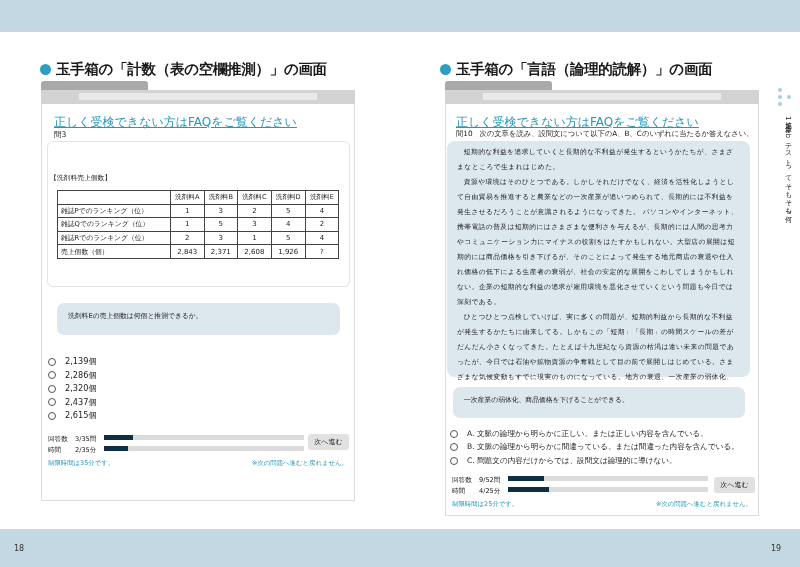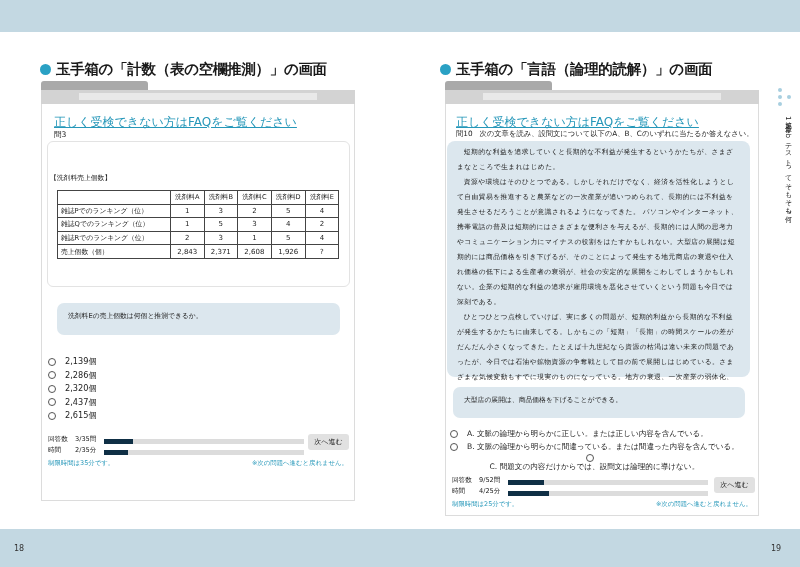--- a/index.html
+++ b/index.html
@@ -30,21 +30,21 @@
   table.data td, table.data th { border: 1px solid #444; height: 13.6px; padding: 0 3px; font-weight: normal; }
   table.data th { text-align: center; font-size: 6.6px; }
   table.data td.num { text-align: center; }
   table.data td.rowhead { text-align: left; width: 113px; font-size: 6.8px; }
 
   .prompt { position: absolute; background: #dce7ee; border-radius: 7px; font-size: 6.8px; padding: 8px 0 0 11px; color: #222; }
   .options { position: absolute; list-style: none; }
   .options li { display: flex; align-items: center; font-size: 8.2px; color: #222; white-space: nowrap; }
   .radio { width: 8px; height: 8px; border: 1px solid #555; border-radius: 50%; margin-right: 9px; flex: none; background: #fff; }
 
-  .progress-row { position: absolute; display: flex; align-items: flex-end; font-size: 6.6px; white-space: nowrap; }
+  .progress-row { position: absolute; display: flex; align-items: flex-start; font-size: 6.6px; white-space: nowrap; }
   .progress-row .lbl { width: 27px; }
   .progress-row .val { width: 29px; }
   .track { height: 5px; background: #dcdcdc; position: relative; }
   .fill { position: absolute; left: 0; top: 0; height: 5px; background: #0f2f45; }
   .next-btn { position: absolute; background: #e1e1e1; border-radius: 3px; font-size: 7px; display: flex; align-items: center; justify-content: center; color: #222; font-family: Liberation Serif, serif; }
   .note { position: absolute; font-size: 6.4px; color: #2597b9; white-space: nowrap; }
 
   .passage { position: absolute; background: #dce7ee; border-radius: 8px; font-size: 6.75px; line-height: 15px; padding: 4px 10px 4px 10px; color: #222; letter-spacing: 0.45px; }
   .passage p { text-indent: 1em; }
 
@@ -179,32 +179,32 @@
     <div class="q-label" style="left:10px; top:25px; font-size:7.3px;">
       <span>問10</span>&nbsp;&nbsp;&nbsp;<span>次の文章を読み、設問文について以下のA、B、Cのいずれに当たるか答えなさい。</span>
     </div>
 
     <div class="passage" style="left:1px; top:37px; width:303px; height:236px;">
       <p>短期的な利益を追求していくと長期的な不利益が発生するというかたちが、さまざまなところで生まれはじめた。</p>
       <p>資源や環境はそのひとつである。しかしそれだけでなく、経済を活性化しようとして自由貿易を推進すると農業などの一次産業が追いつめられて、長期的には不利益を発生させるだろうことが意識されるようになってきた。 パソコンやインターネット、携帯電話の普及は短期的にはさまざまな便利さを与えるが、長期的には人間の思考力やコミュニケーション力にマイナスの役割をはたすかもしれない。大型店の展開は短期的には商品価格を引き下げるが、そのことによって発生する地元商店の衰退や仕入れ価格の低下による生産者の衰弱が、社会の安定的な展開をこわしてしまうかもしれない。企業の短期的な利益の追求が雇用環境を悪化させていくという問題も今日では深刻である。</p>
       <p>ひとつひとつ点検していけば、実に多くの問題が、短期的利益から長期的な不利益が発生するかたちに由来してる。しかもこの「短期」「長期」の時間スケールの差がだんだん小さくなってきた。たとえば十九世紀なら資源の枯渇は遠い未来の問題であったが、今日では石油や鉱物資源の争奪戦として目の前で展開しはじめている。さまざまな気候変動もすでに現実のものになっている。地方の衰退、一次産業の弱体化、格差社会の定着も現実の問題だ。短期的な利益を追求した「改革」がたちまち長期的不利益を顕在化させるようになったのが今日である。</p>
     </div>
 
-    <div class="prompt" style="left:7px; top:283px; width:292px; height:31px;">大型店の展開は、商品価格を下げることができる。</div>
+    <div class="prompt" style="left:7px; top:283px; width:292px; height:31px;">一次産業の弱体化、商品価格を下げることができる。</div>
 
     <ul class="options" style="left:4px; top:323px;">
       <li style="height:13.5px; font-size:7.6px;">
           <span class="radio"></span>
           <span>A. 文脈の論理から明らかに正しい。または正しい内容を含んでいる。</span>
         </li>
       <li style="height:13.5px; font-size:7.6px;">
           <span class="radio"></span>
           <span>B. 文脈の論理から明らかに間違っている。または間違った内容を含んでいる。</span>
         </li>
-      <li style="height:13.5px; font-size:7.6px;flex-direction:column;">
+      <li style="height:13.5px; font-size:7.6px;">
           <span class="radio"></span>
           <span>C. 問題文の内容だけからでは、設問文は論理的に導けない。</span>
         </li>
     </ul>
 
     <div class="progress-row" style="left:6px; top:372px;">
       <span class="lbl">回答数</span>
       <span class="val">9/52問</span>
       <div class="track" style="width:200px;">
           <div class="fill" style="width:36px;"></div>

